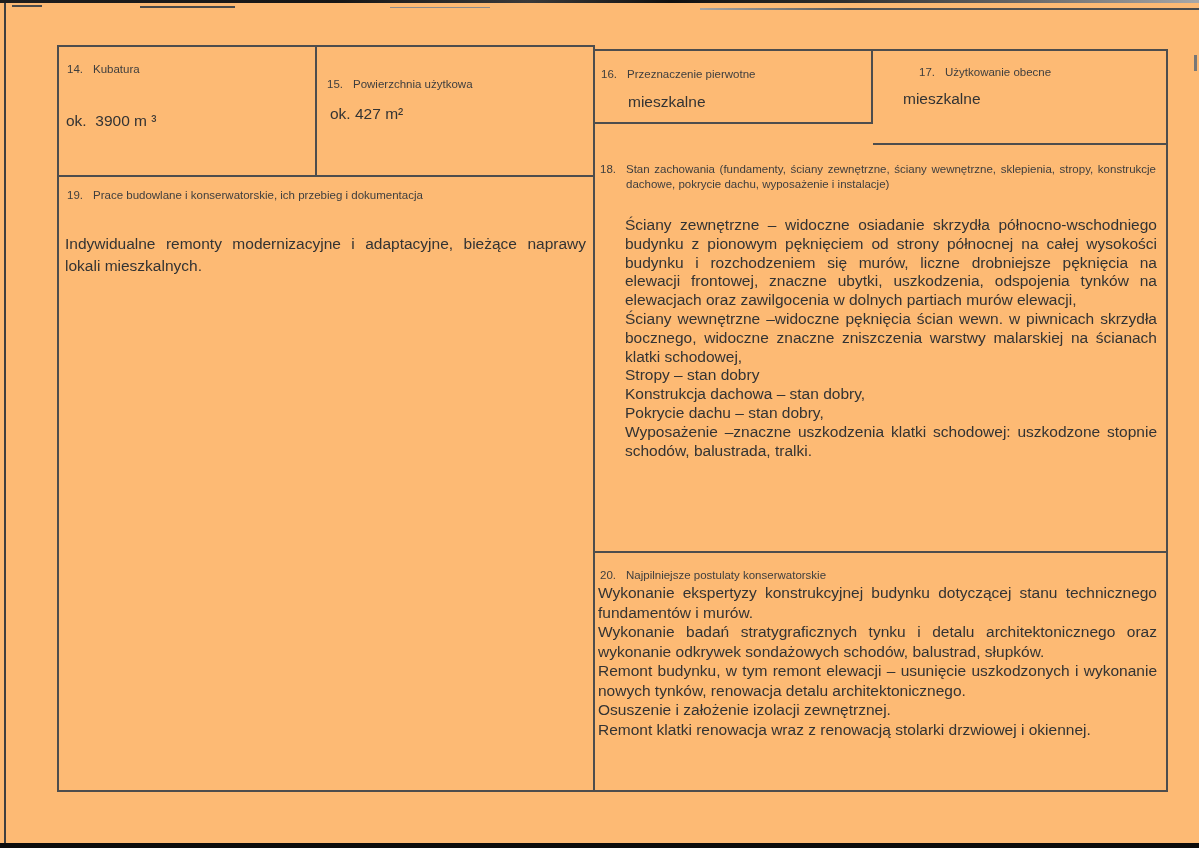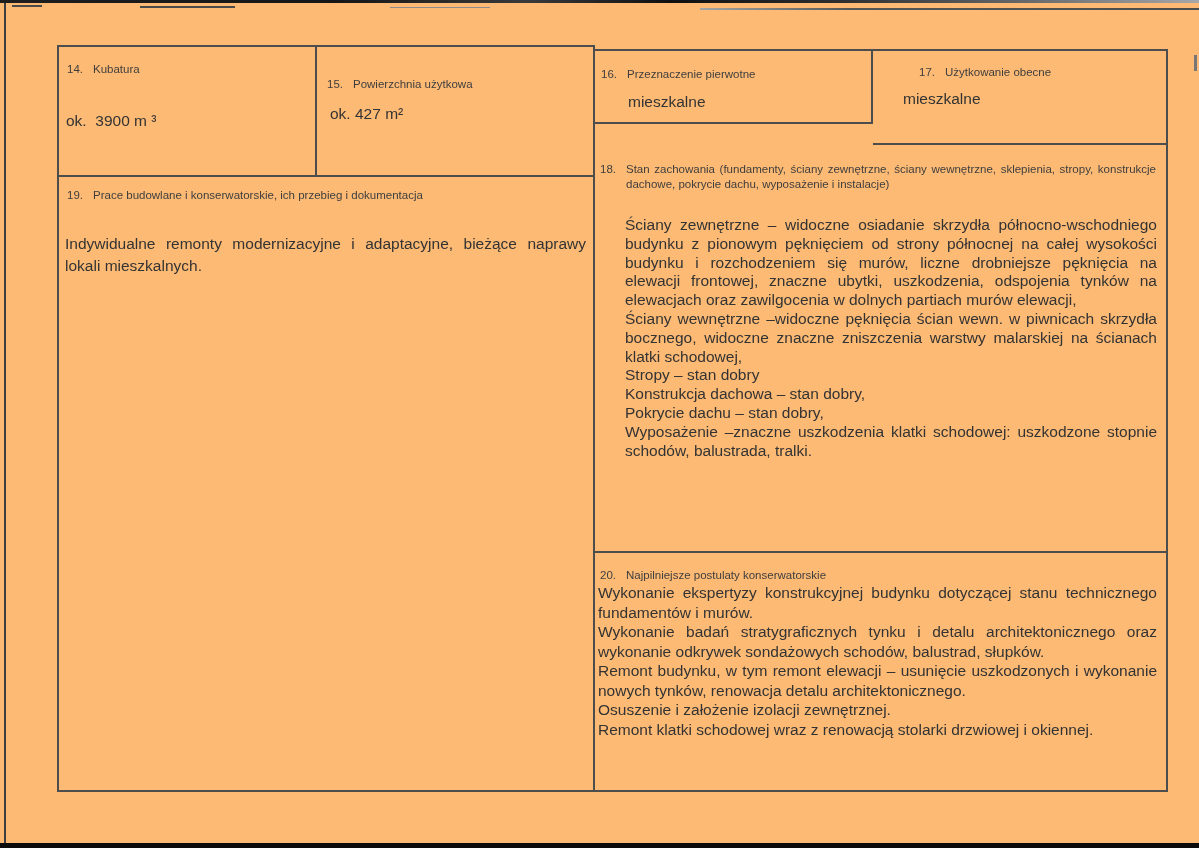--- a/index.html
+++ b/index.html
@@ -149,18 +149,18 @@
     <div class="cell cell-20">
       <div class="fhdr">
         <span class="fnum">20.</span>
         <span class="flabel">Najpilniejsze postulaty konserwatorskie</span>
       </div>
       <div class="fbody body20">
           <div class="para">Wykonanie ekspertyzy konstrukcyjnej budynku dotyczącej stanu technicznego fundamentów i murów.</div>
           <div class="para">Wykonanie badań stratygraficznych tynku i detalu architektonicznego oraz wykonanie odkrywek sondażowych schodów, balustrad, słupków.</div>
           <div class="para">Remont budynku, w tym remont elewacji – usunięcie uszkodzonych i wykonanie nowych tynków, renowacja detalu architektonicznego.</div>
           <div class="para">Osuszenie i założenie izolacji zewnętrznej.</div>
-          <div class="para">Remont klatki schodowej wraz z renowacją stolarki drzwiowej i okiennej.</div>
+          <div class="para">Remont klatki renowacja wraz z renowacją stolarki drzwiowej i okiennej.</div>
         </div>
     </div>
 
   </div>
 </div>
 
 </body></html>

